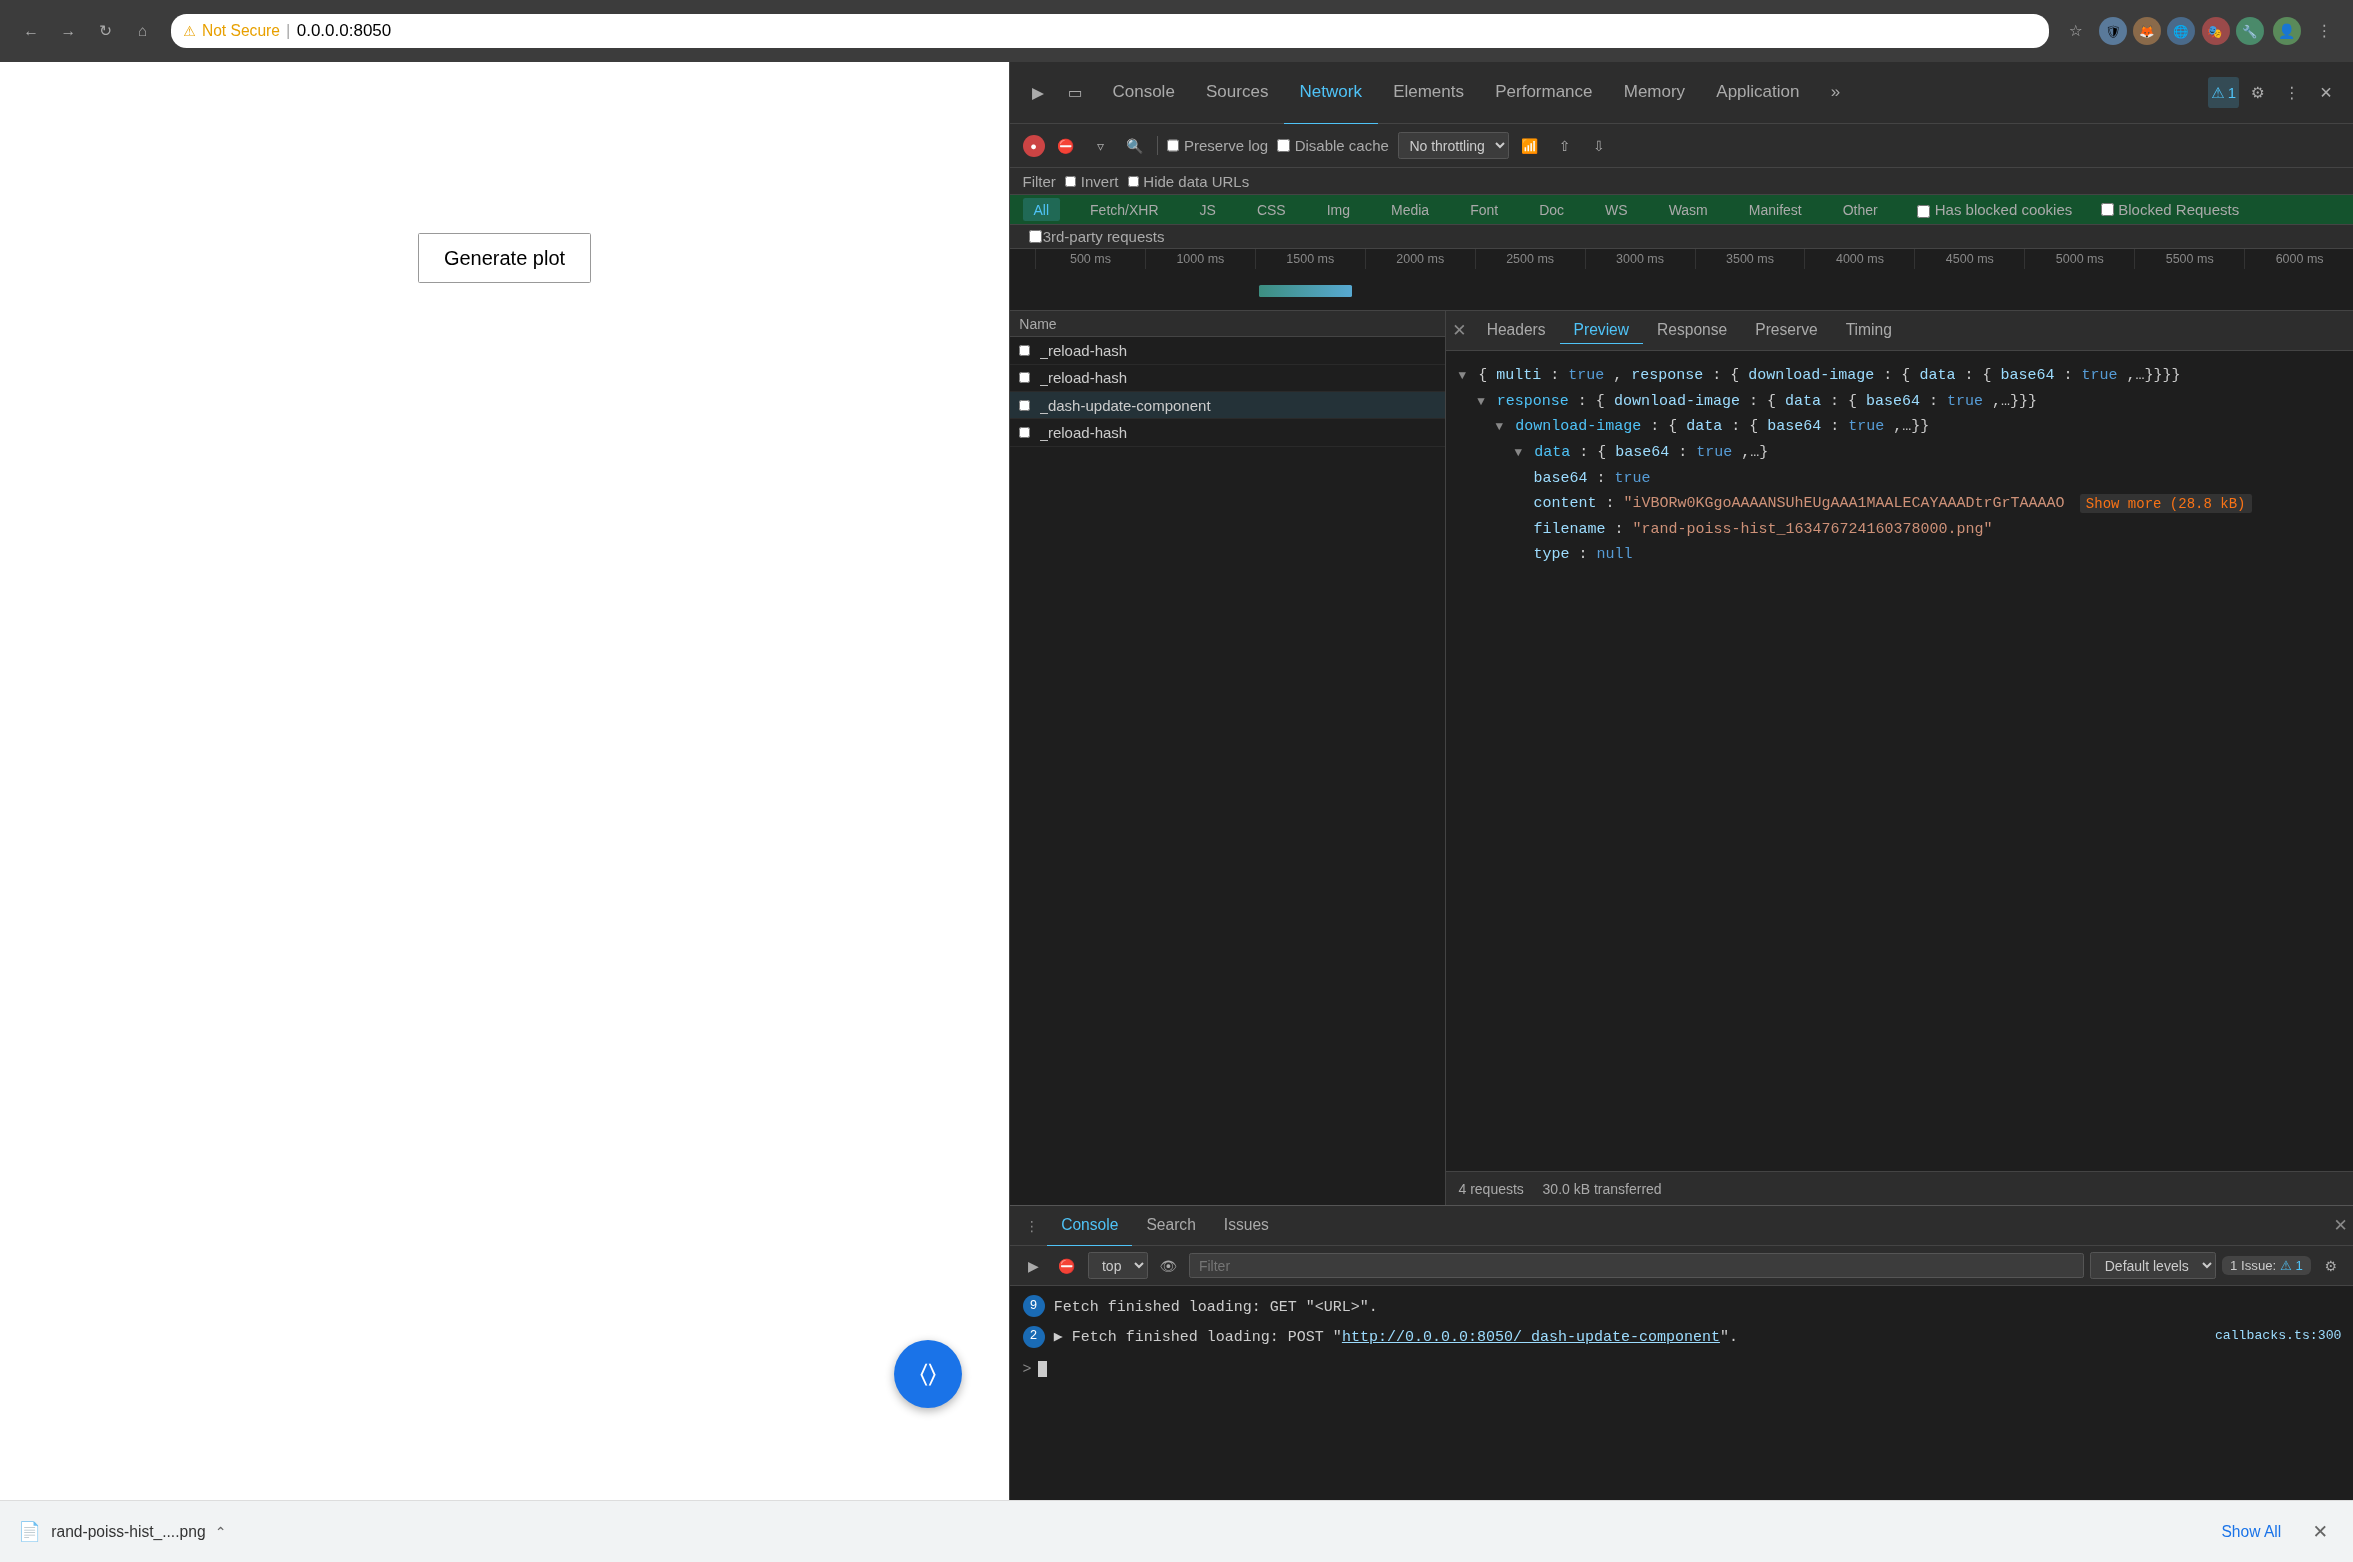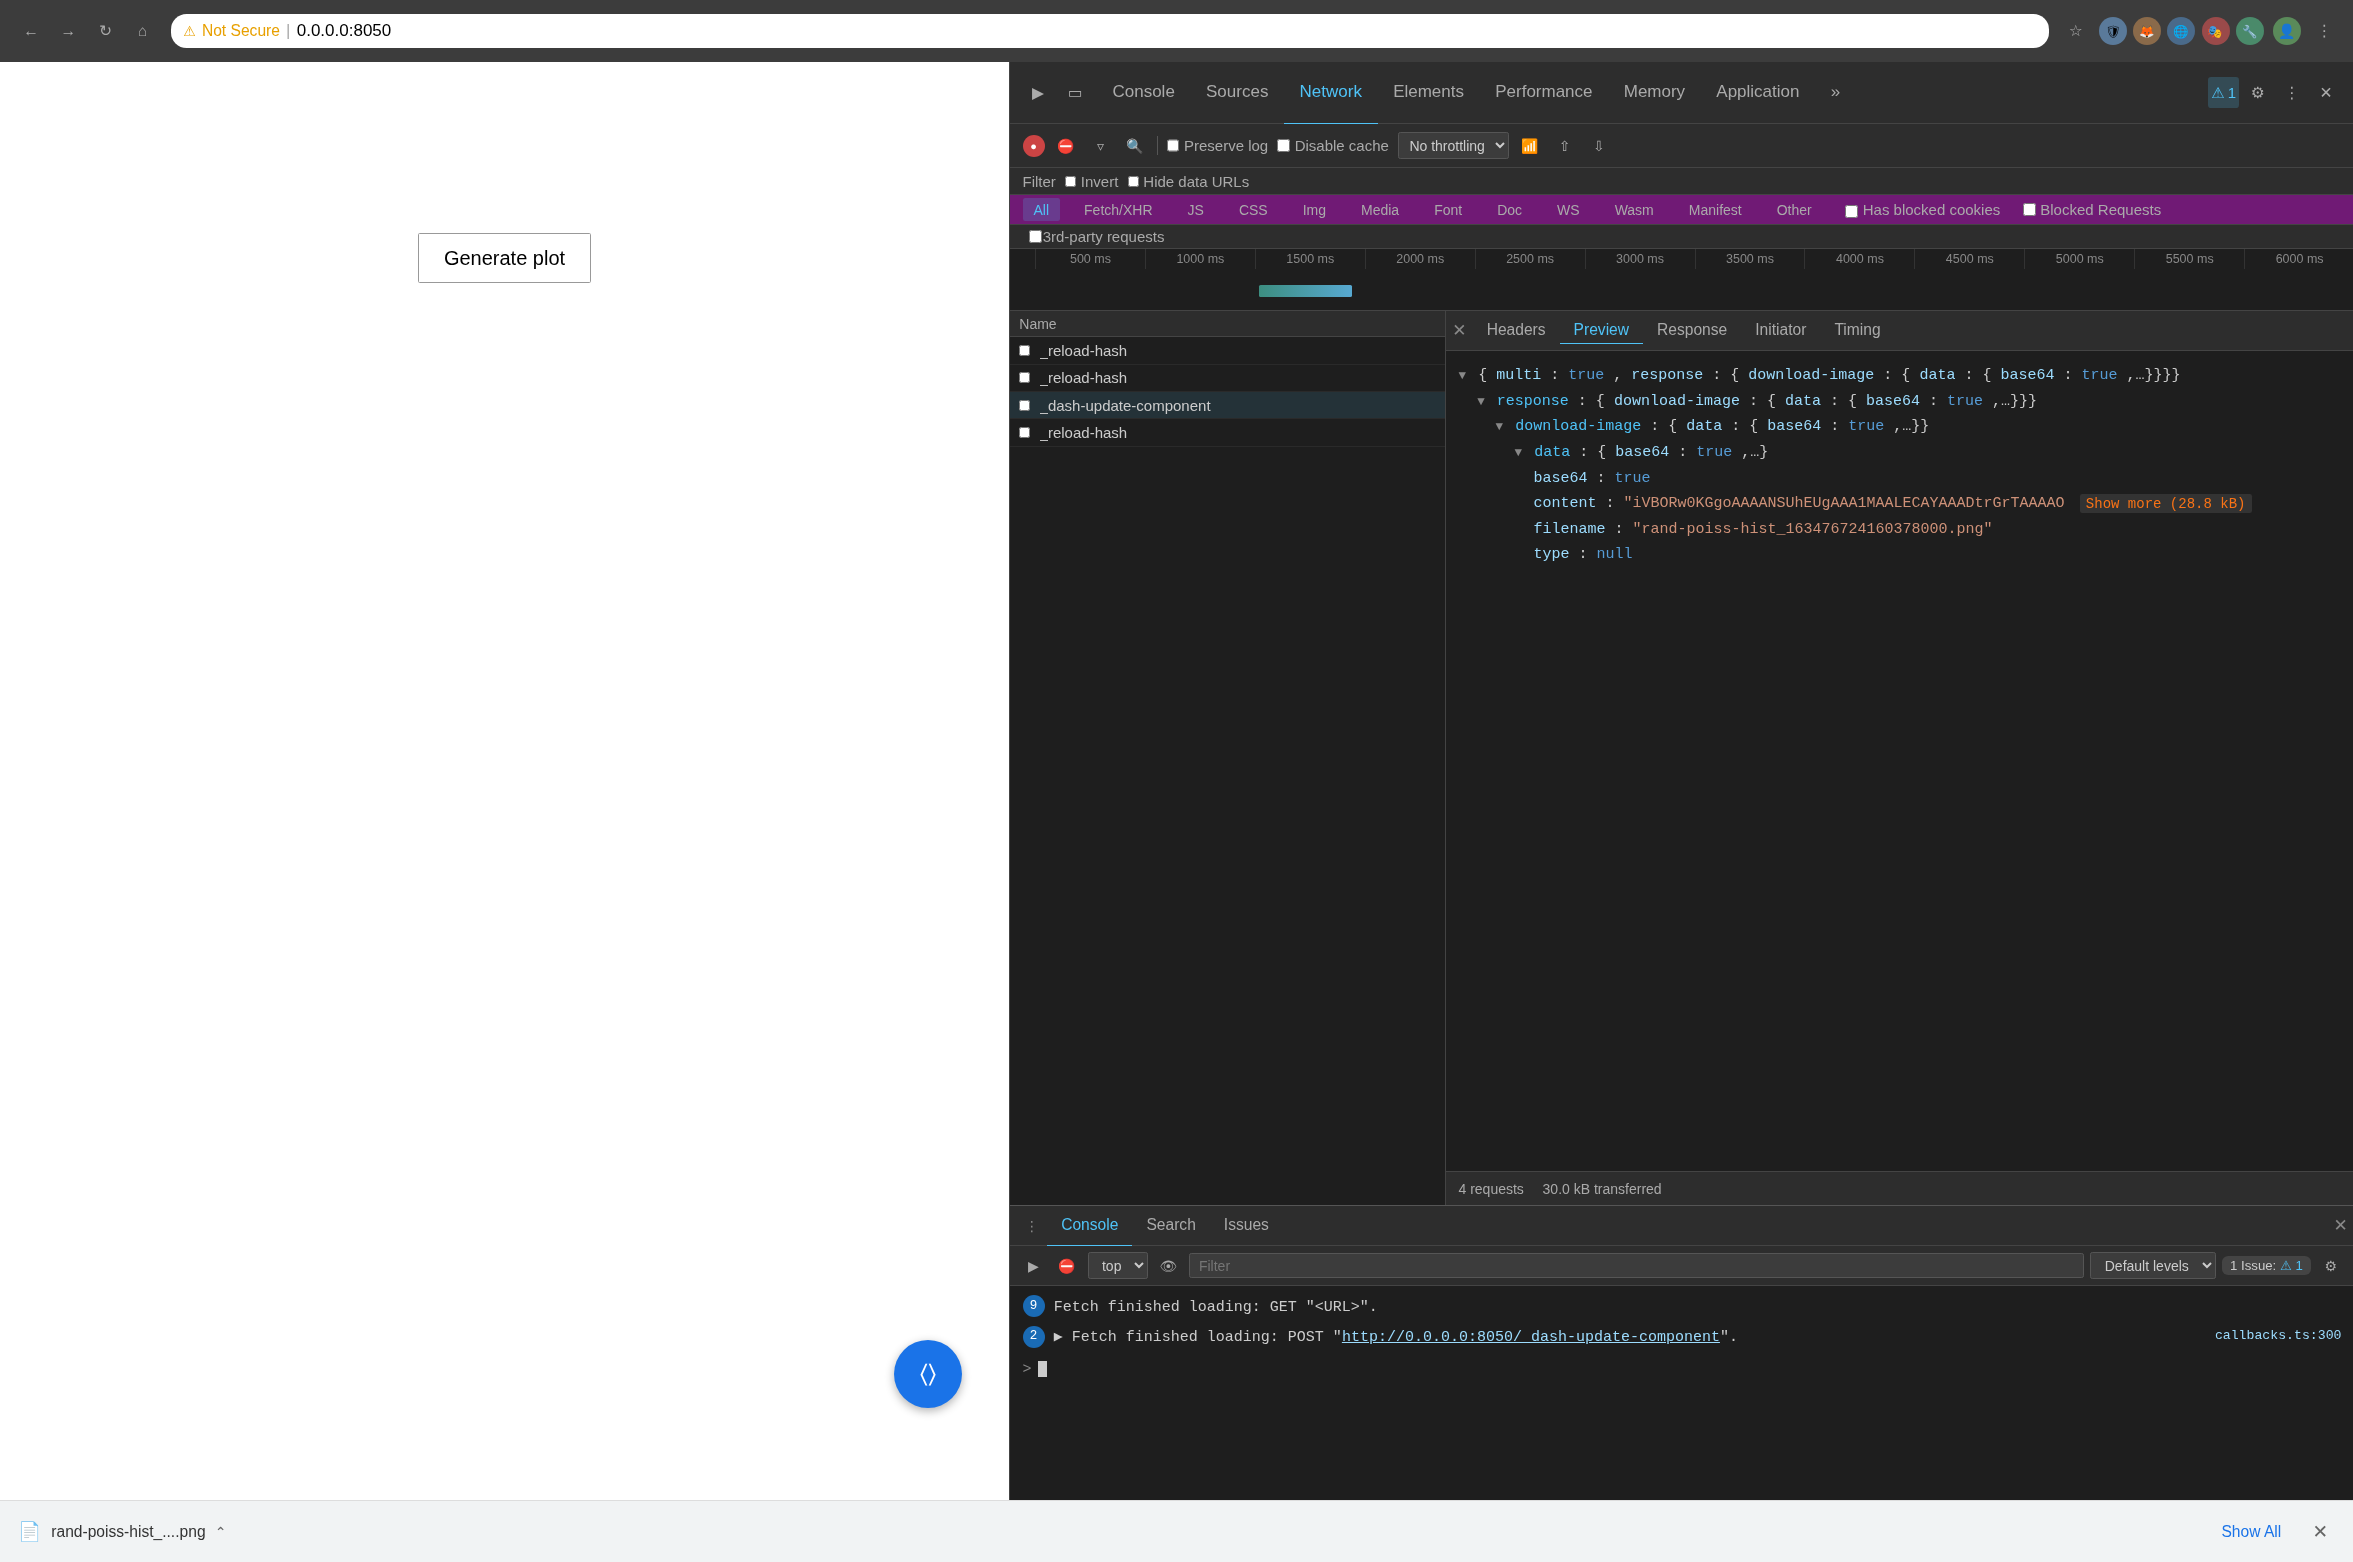--- a/index.html
+++ b/index.html
@@ -44,21 +44,21 @@
     .throttle-select { background: #3c3c3c; color: #ccc; border: 0.8px solid #555; padding: 3.1px 6.2px; border-radius: 2.3px; font-size: 14px; cursor: pointer; }
     .network-toolbar-separator { width: 0.8px; height: 18.7px; background: #555; }
 
     
     .filter-bar { background: #2d2d2d; padding: 4.7px 12.5px; display: flex; align-items: center; gap: 9.3px; border-bottom: 0.8px solid #444; flex-wrap: wrap; }
     .filter-label { color: #aaa; font-size: 15px; }
     .filter-checkbox { display: flex; align-items: center; gap: 4.7px; color: #aaa; font-size: 15px; }
     .filter-checkbox input { width: 11px; height: 11px; }
 
     
-    .type-filter-bar { background: #701a75; padding: 3.1px 12.5px; display: flex; align-items: center; gap: 13px; border-bottom: 0.8px solid #444; flex-wrap: wrap; }
+    .type-filter-bar { background: #14532d; padding: 3.1px 12.5px; display: flex; align-items: center; gap: 19px; border-bottom: 0.8px solid #444; flex-wrap: wrap; }
     .type-filter-btn { padding: 3.1px 11px; color: #aaa; font-size: 14px; cursor: pointer; border-radius: 2.3px; border: none; background: transparent; }
     .type-filter-btn.active { background: rgba(79,195,247,0.2); color: #4fc3f7; }
     .party-checkbox { display: flex; align-items: center; gap: 4.7px; color: #aaa; font-size: 15px; margin-left: 6.2px; }
     .has-blocked-label { display: flex; align-items: flex-end; gap: 4.7px; color: #aaa; font-size: 15px; }
     .blocked-requests-label { display: flex; align-items: center; gap: 4.7px; color: #aaa; font-size: 15px; }
 
     
     .timeline-bar { background: #1e1e1e; height: 62px; border-bottom: 0.8px solid #444; display: flex; align-items: flex-end; padding-bottom: 3.1px; overflow: hidden; position: relative; }
     .timeline-labels { display: flex; position: absolute; top: 0; left: 25px; right: 0; }
     .timeline-label { color: #888; font-size: 12.5px; flex: 1; text-align: center; border-left: 0.8px solid #333; padding: 3.1px; }
@@ -317,21 +317,21 @@
           <span class="request-name">_reload-hash</span>
         </div>
       </div>
 
       <div class="preview-panel">
         <div class="preview-tabs">
           <span class="preview-close">✕</span>
           <div class="preview-tab">Headers</div>
           <div class="preview-tab active">Preview</div>
           <div class="preview-tab">Response</div>
-          <div class="preview-tab">Initiator</div>
+          <div class="preview-tab">Preserve</div>
           <div class="preview-tab">Timing</div>
         </div>
         <div class="preview-content">
           <div class="json-line">
             <span class="expand-arrow">▼</span>
             <span style="color:#ccc;">{</span>
             <span class="json-key">multi</span>
             <span style="color:#ccc;">: </span>
             <span class="json-bool">true</span>
             <span style="color:#ccc;">, </span>

